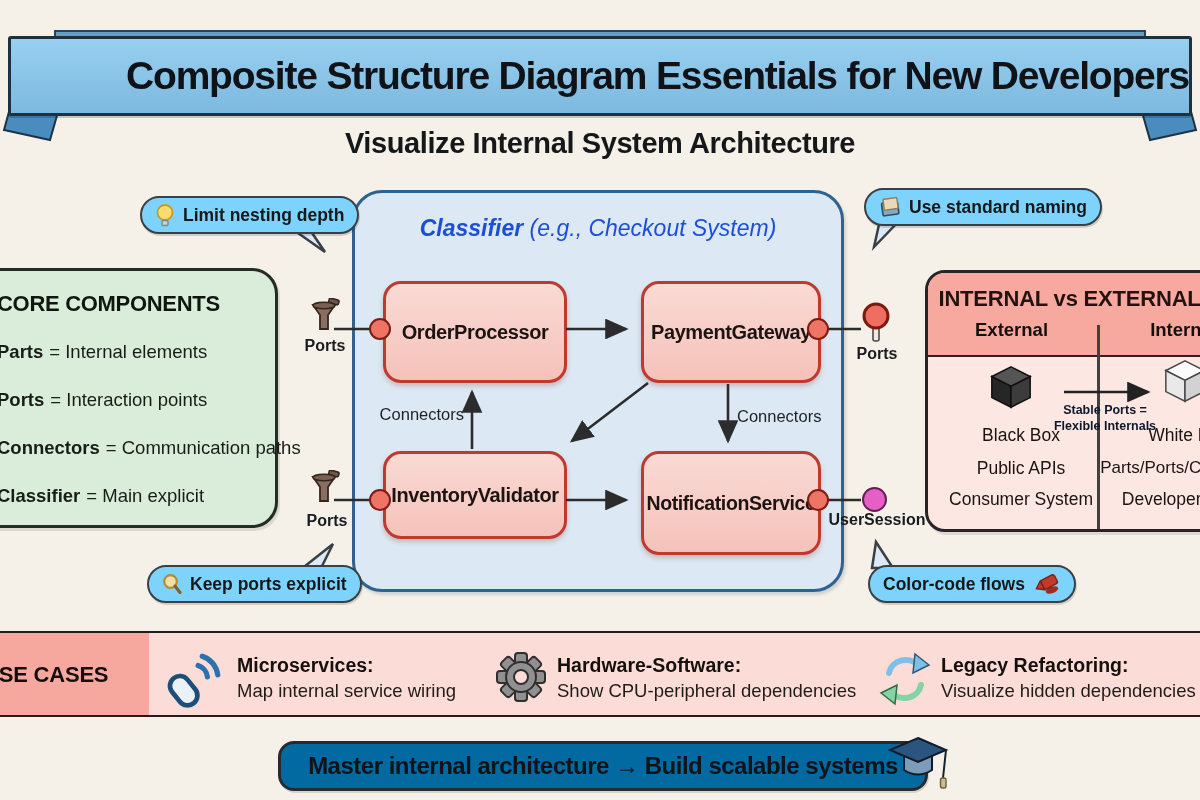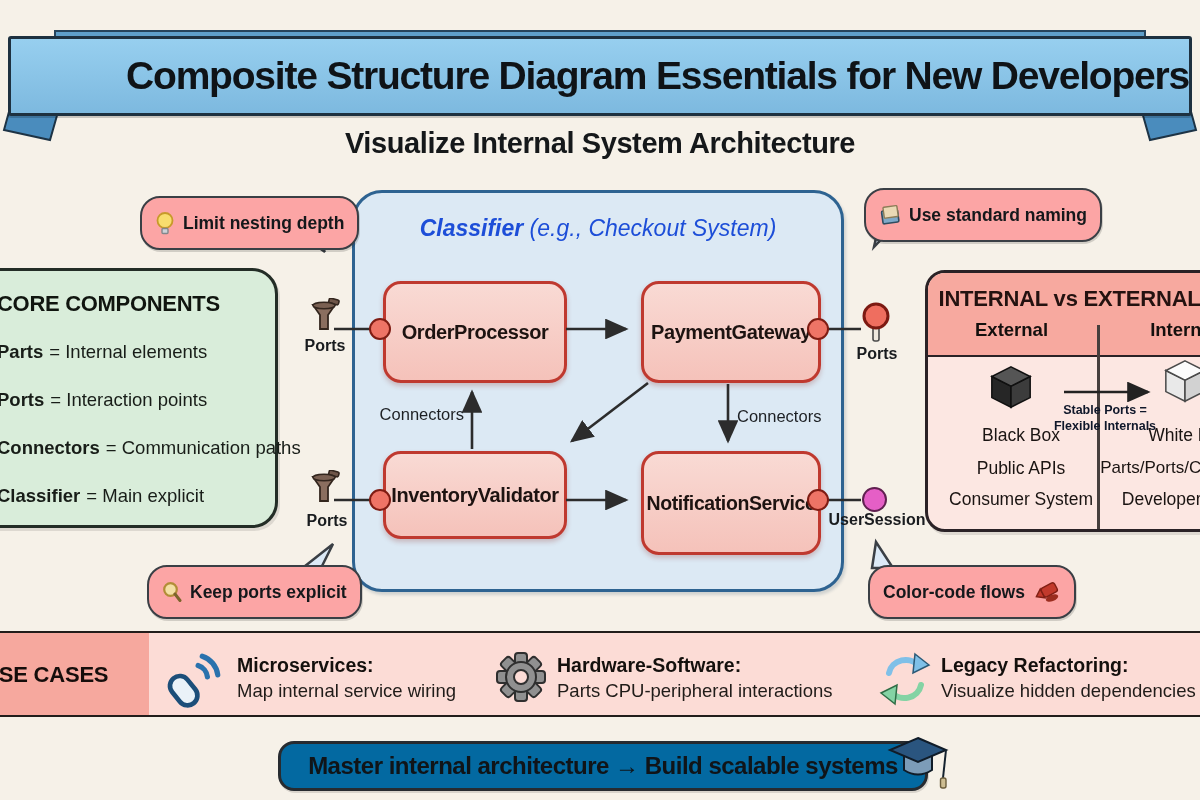--- a/index.html
+++ b/index.html
@@ -58,22 +58,22 @@
   #cmp-cols { display:flex; margin-top:7px; font-size:18.5px; font-weight:bold; color:#14100e; }
   #cmp-cols .c1 { width:170px; text-align:center; }
   #cmp-cols .c2 { width:180px; text-align:center; }
   #cmp-divider { position:absolute; left:169px; top:52px; width:2.5px; height:206px; background:#463f3d; }
   .cmp-cell { position:absolute; text-align:center; font-size:17.5px; color:#1a1412; white-space:nowrap; }
   .cmp-ext { left:8px; width:170px; }
   .cmp-int { left:170px; width:180px; }
   .bridge-txt { position:absolute; text-align:center; font-size:12.5px; font-weight:bold; color:#0f172a; white-space:nowrap; }
 
   
-  .bubble { position:absolute; display:flex; align-items:center; gap:8px; padding:0 13px; height:54px;
-    background:#fca5a5; border:2.5px solid #3a3f45; border-radius:20px; font-size:17.5px; font-weight:bold;
+  .bubble { position:absolute; display:flex; align-items:center; gap:8px; padding:0 13px; height:38px;
+    background:#7dd3fc; border:2.5px solid #3a3f45; border-radius:20px; font-size:17.5px; font-weight:bold;
     color:#15181b; z-index:8; box-shadow:1px 2px 0 rgba(0,0,0,.15); white-space:nowrap; }
   .tail { position:absolute; z-index:7; }
 
   
   #usecases { left:0; top:631px; width:1200px; height:86px; background:#fcdcd6;
     border-top:2.5px solid #221d1b; border-bottom:2.5px solid #221d1b; z-index:2; }
   #uc-label-bg { position:absolute; left:0; top:0; width:149px; height:100%; background:#f6a89e; }
   #uc-title { position:absolute; left:-17px; top:29px; font-size:22px; font-weight:bold; letter-spacing:-0.2px; color:#150d0b; }
   .uc-icon { position:absolute; }
   .uc-head { position:absolute; font-size:19.5px; font-weight:bold; color:#14100d; white-space:nowrap; }
@@ -279,21 +279,21 @@
       <g fill="#909090" stroke="#2f2f2f" stroke-width="2">
         <rect x="-6" y="-24" width="12" height="48" rx="3"></rect>
         <rect x="-6" y="-24" width="12" height="48" rx="3" transform="rotate(45)"></rect>
         <rect x="-6" y="-24" width="12" height="48" rx="3" transform="rotate(90)"></rect>
         <rect x="-6" y="-24" width="12" height="48" rx="3" transform="rotate(135)"></rect>
         <circle r="15"></circle>
       </g>
       <circle r="7" fill="#fcdcd6" stroke="#2f2f2f" stroke-width="2"></circle>
     </svg>
     <div class="uc-head" style="left:557px;top:21px">Hardware-Software:</div>
-    <div class="uc-desc" style="left:557px;top:47px">Parts CPU-peripheral interactions</div>
+    <div class="uc-desc" style="left:557px;top:47px">Show CPU-peripheral dependencies</div>
 
     <svg class="uc-icon" style="left:879px;top:19px" width="52" height="54" viewBox="0 0 52 54">
       <path d="M10 21 A17 16 0 0 1 40 14" fill="none" stroke="#7fc0e8" stroke-width="6" stroke-linecap="round"></path>
       <polygon points="36,2 50,13 34,21" fill="#7fc0e8" stroke="#2c5a77" stroke-width="1.5"></polygon>
       <path d="M42 33 A17 16 0 0 1 12 40" fill="none" stroke="#84d3a4" stroke-width="6" stroke-linecap="round"></path>
       <polygon points="16,52 2,41 18,33" fill="#84d3a4" stroke="#2f6d46" stroke-width="1.5"></polygon>
     </svg>
     <div class="uc-head" style="left:941px;top:21px">Legacy Refactoring:</div>
     <div class="uc-desc" style="left:941px;top:47px">Visualize hidden dependencies</div>
   </div>

